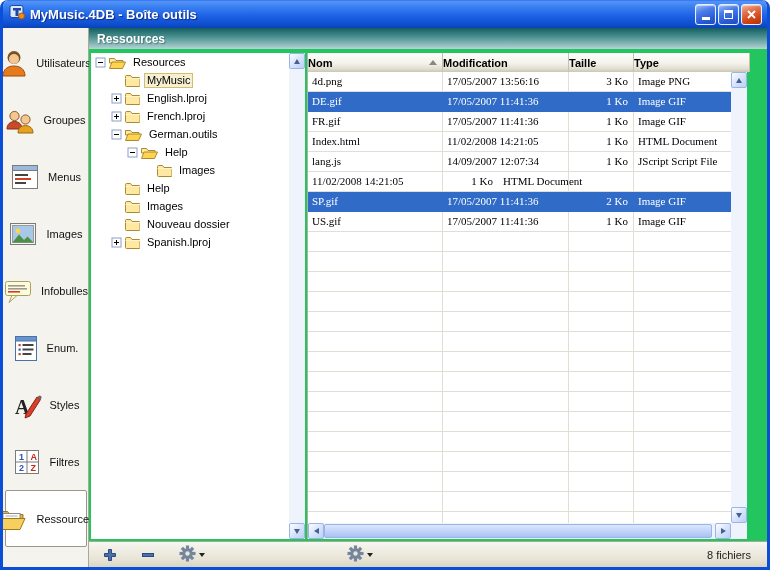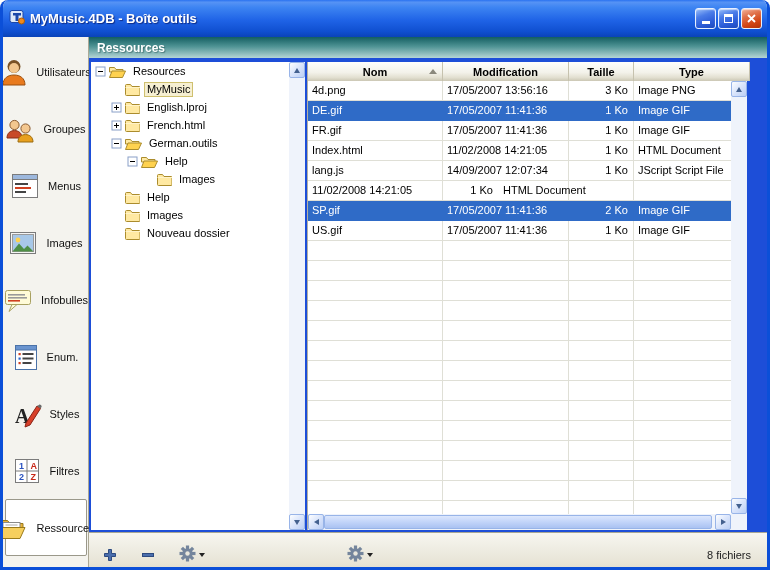--- a/index.html
+++ b/index.html
@@ -1,20 +1,20 @@
 <!DOCTYPE html>
 <html><head>
 <meta charset="utf-8">
 <style>
   * { margin:0; padding:0; box-sizing:border-box; }
   html,body { font-family:"Liberation Sans", sans-serif; background:#ffffff; }
   .window { width:770px; height:570px; position:relative; border:3px solid #0b4fd8; border-top:0;
             border-radius:8px 8px 0 0; overflow:hidden; background:#ece9d8; }
   
-  .titlebar { height:37px; display:flex; align-items:center; padding:0 5px 0 6px;
+  .titlebar { height:28px; display:flex; align-items:center; padding:0 5px 0 6px;
     background:linear-gradient(180deg,#2a72f0 0%,#5693f5 6%,#3d84f2 20%,#1f63e6 55%,#0f4fd0 85%,#0a43b8 100%); }
   .title-text { color:#fff; font-weight:bold; font-size:13px; margin-left:5px; flex:1;
     text-shadow:1px 1px 1px rgba(0,0,60,.55); white-space:nowrap; overflow:hidden; }
   .win-buttons { display:flex; gap:2px; }
   .winbtn { width:21px; height:21px; border-radius:3px; border:1px solid #e8f0ff; display:flex;
     align-items:center; justify-content:center;
     background:linear-gradient(160deg,#9cc1fa 0%,#4a7ce8 35%,#2b5cd8 70%,#1e4abc 100%);
     box-shadow:inset 0 1px 1px rgba(255,255,255,.6); }
   .winbtn.close { background:linear-gradient(160deg,#f4b49c 0%,#e0714a 35%,#d24414 70%,#b23208 100%); }
   .winbtn.minb { align-items:flex-end; padding-bottom:4px; }
@@ -28,21 +28,21 @@
   .side-item { width:82px; height:57px; display:flex; align-items:center;
     justify-content:center; gap:8px; font-size:11px; color:#111; border:1px solid transparent; border-radius:2px; }
   .side-item.selected { background:#fff; border:1px solid #9a988a; }
   .side-icon { height:32px; display:flex; align-items:center; justify-content:center; }
   .side-label { line-height:12px; }
   
   .main { flex:1; display:flex; flex-direction:column; min-width:0; background:#fff; }
   .teal-header { height:21px; flex:none; display:flex; align-items:center; padding-left:8px;
     background:linear-gradient(180deg,#135e60 0%,#4f9394 45%,#b5d5d5 100%);
     color:#fff; font-weight:bold; font-size:12px; text-shadow:1px 1px 1px rgba(0,40,40,.4); }
-  .content { flex:1; display:flex; padding:4px 20px 2px 2px; gap:2px; background:#1d4ed8; min-height:0; }
+  .content { flex:1; display:flex; padding:4px 20px 2px 2px; gap:2px; background:#22c55e; min-height:0; }
   
   .tree-panel { width:214px; flex:none; position:relative; background:#fff; }
   .tree { margin-right:16px; font-size:11px; color:#000; }
   .tree-row { height:18px; display:flex; align-items:center; white-space:nowrap; }
   .exp { width:11px; height:11px; flex:none; margin-right:3px; display:flex; align-items:center; justify-content:center; }
   .ticon { flex:none; display:flex; align-items:center; }
   .tlabel { margin-left:4px; padding:0 2px; border:1px solid transparent; line-height:13px; }
   .tlabel.hl { background:#f6efd2; border:1px solid #cfc06f; }
   
   .vscroll { position:absolute; right:0; top:0; bottom:0; width:16px; display:flex; flex-direction:column;
@@ -56,36 +56,36 @@
     background:linear-gradient(180deg,#dce7fd 0%,#c2d4f9 50%,#aac2f2 100%); }
   .arr { width:0; height:0; display:block; }
   .arr.up   { border-left:3.5px solid transparent; border-right:3.5px solid transparent; border-bottom:5px solid #44618f; }
   .arr.down { border-left:3.5px solid transparent; border-right:3.5px solid transparent; border-top:5px solid #44618f; }
   .arr.left { border-top:3.5px solid transparent; border-bottom:3.5px solid transparent; border-right:5px solid #44618f; }
   .arr.right{ border-top:3.5px solid transparent; border-bottom:3.5px solid transparent; border-left:5px solid #44618f; }
   .sb-corner { position:absolute; right:0; bottom:0; width:16px; height:16px; background:#eff3fb; }
   
   .table-panel { flex:1; position:relative; border-left:1px solid #b4b0a2; background:#fff; min-width:0; }
   .thead { height:19px; display:flex; border-bottom:1px solid #b8b4a8; }
-  .th { height:19px; flex:none; position:relative; display:flex; align-items:center; justify-content:center;
+  .th { height:19px; flex:none; position:relative; display:flex; align-items:center; justify-content:flex-start;
     font-size:11px; font-weight:bold; color:#000;
     background:linear-gradient(180deg,#fefefc 0%,#f3f2ea 55%,#e2dfd0 82%,#cbc7b4 100%);
     border-right:1px solid #c6c2ae; }
   .th-filler { flex:1; background:linear-gradient(180deg,#fefefc 0%,#f3f2ea 55%,#e2dfd0 82%,#cbc7b4 100%); }
   .sort-asc { position:absolute; right:5px; top:7px; width:0; height:0;
     border-left:4px solid transparent; border-right:4px solid transparent; border-bottom:5px solid #8a887c; }
   .tbody { position:absolute; left:0; right:16px; top:19px; bottom:16px; overflow:hidden;
     background-image:repeating-linear-gradient(to bottom,#ffffff 0px,#ffffff 19px,#dfdfd6 19px,#dfdfd6 20px); }
   .vline { position:absolute; top:0; bottom:0; width:1px; background:#dfdfd6; z-index:0; }
   .trow { position:relative; z-index:1; display:flex; height:20px; font-size:11px; color:#000; }
   .trow.selected { background:#2f6bc7; color:#fff; }
-  .td { height:28px; line-height:19px; flex:none; overflow:hidden; white-space:nowrap; padding:0 4px; }
+  .td { height:28px; line-height:19px; flex:none; overflow:hidden; white-space:nowrap; padding:0 4px;font-family:Liberation Serif, serif; }
   .td.num { text-align:right; padding-right:6px; }
   
-  .statusbar { height:44px; flex:none; display:flex; align-items:center; padding:0 16px 0 14px; gap:24px;
+  .statusbar { height:26px; flex:none; display:flex; align-items:center; padding:0 16px 0 14px; gap:24px;
     border-top:1px solid #a9a795; background:linear-gradient(180deg,#f7f6f0 0%,#e7e4d6 70%,#d9d5c3 100%);
     font-size:11px; color:#333; }
   .tool-btn { display:flex; align-items:center; gap:3px; }
   .dd-arr { width:0; height:0; border-left:3.5px solid transparent; border-right:3.5px solid transparent;
     border-top:4px solid #222; display:block; }
   .gear2 { margin-left:118px; }
   .count { margin-left:auto; color:#222; }
 </style>
 </head>
 <body>
@@ -278,21 +278,21 @@
                     <line x1="3" y1="5.5" x2="8" y2="5.5" stroke="#000"></line>
                     <line x1="5.5" y1="3" x2="5.5" y2="8" stroke="#000"></line>
                   </svg>
                 </span>
                 <span class="ticon">
                   <svg width="15" height="13" viewBox="0 0 15 13">
                     <path d="M.5 2.5c0-.6.4-1 1-1h4l1.5 2h7a1 1 0 0 1 1 1v7a1 1 0 0 1-1 1H1.5a1 1 0 0 1-1-1z" fill="#ffe9a2" stroke="#ab8c2d"></path>
                     <path d="M.5 4.5h14.5" stroke="#fff3c8"></path>
                   </svg>
                 </span>
-                <span class="tlabel">French.html</span>
+                <span class="tlabel">French.lproj</span>
               </div>
               <div class="tree-row" style="padding-left: 20px;">
                 <span class="exp">
                   <svg width="11" height="11" viewBox="0 0 11 11">
                     <rect x="1" y="1" width="9" height="9" fill="#fff" stroke="#8aa0c8"></rect>
                     <line x1="3" y1="5.5" x2="8" y2="5.5" stroke="#000"></line>
                   </svg>
                 </span>
                 <span class="ticon">
                   <svg width="17" height="13" viewBox="0 0 17 13">
@@ -349,20 +349,36 @@
               </div>
               <div class="tree-row" style="padding-left: 20px;">
                 <span class="exp"></span>
                 <span class="ticon">
                   <svg width="15" height="13" viewBox="0 0 15 13">
                     <path d="M.5 2.5c0-.6.4-1 1-1h4l1.5 2h7a1 1 0 0 1 1 1v7a1 1 0 0 1-1 1H1.5a1 1 0 0 1-1-1z" fill="#ffe9a2" stroke="#ab8c2d"></path>
                     <path d="M.5 4.5h14.5" stroke="#fff3c8"></path>
                   </svg>
                 </span>
                 <span class="tlabel">Nouveau dossier</span>
+              </div>
+              <div class="tree-row" style="padding-left: 20px;">
+                <span class="exp">
+                  <svg width="11" height="11" viewBox="0 0 11 11">
+                    <rect x="1" y="1" width="9" height="9" fill="#fff" stroke="#8aa0c8"></rect>
+                    <line x1="3" y1="5.5" x2="8" y2="5.5" stroke="#000"></line>
+                    <line x1="5.5" y1="3" x2="5.5" y2="8" stroke="#000"></line>
+                  </svg>
+                </span>
+                <span class="ticon">
+                  <svg width="15" height="13" viewBox="0 0 15 13">
+                    <path d="M.5 2.5c0-.6.4-1 1-1h4l1.5 2h7a1 1 0 0 1 1 1v7a1 1 0 0 1-1 1H1.5a1 1 0 0 1-1-1z" fill="#ffe9a2" stroke="#ab8c2d"></path>
+                    <path d="M.5 4.5h14.5" stroke="#fff3c8"></path>
+                  </svg>
+                </span>
+                <span class="tlabel">Spanish.lproj</span>
               </div>
             </div>
           <div class="vscroll">
             <span class="sb-btn">
                 <span class="arr up"></span>
               </span>
             <span class="sb-track"></span>
             <span class="sb-btn">
                 <span class="arr down"></span>
               </span>

